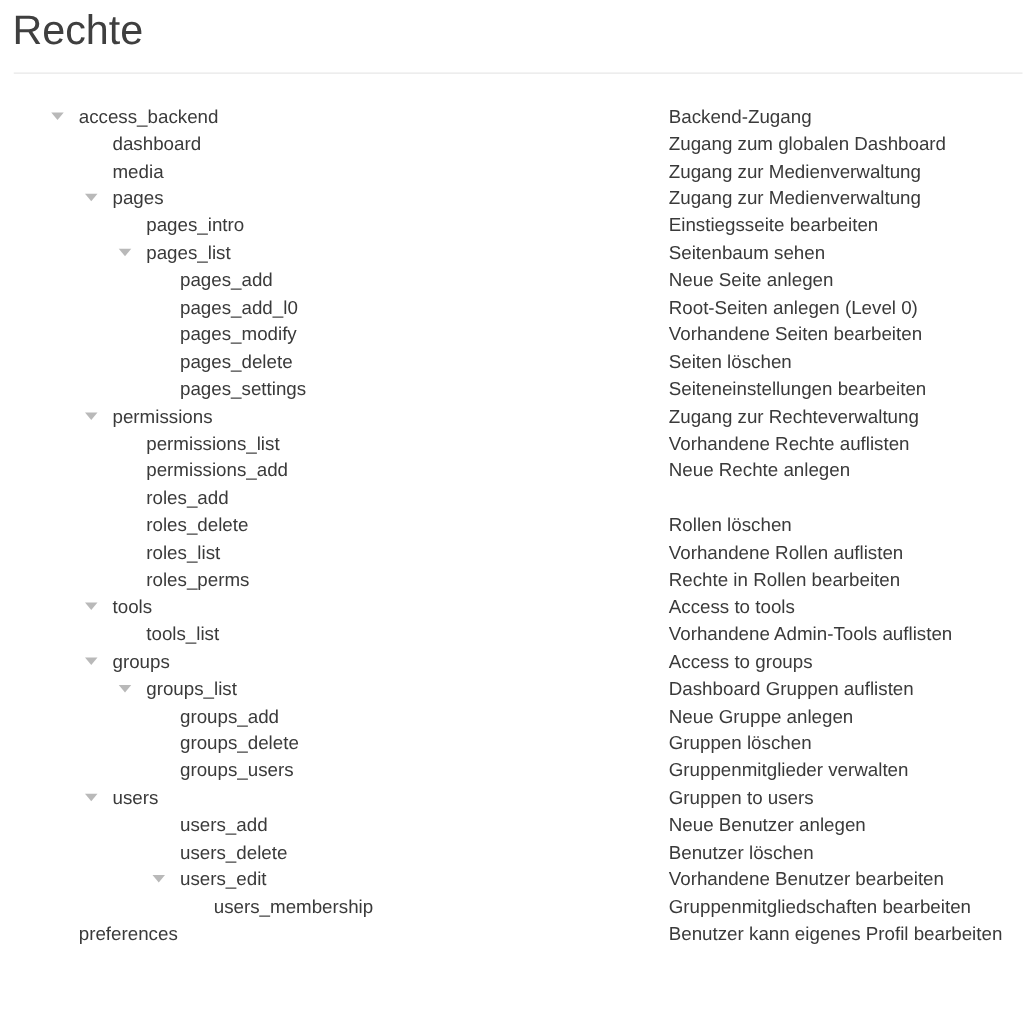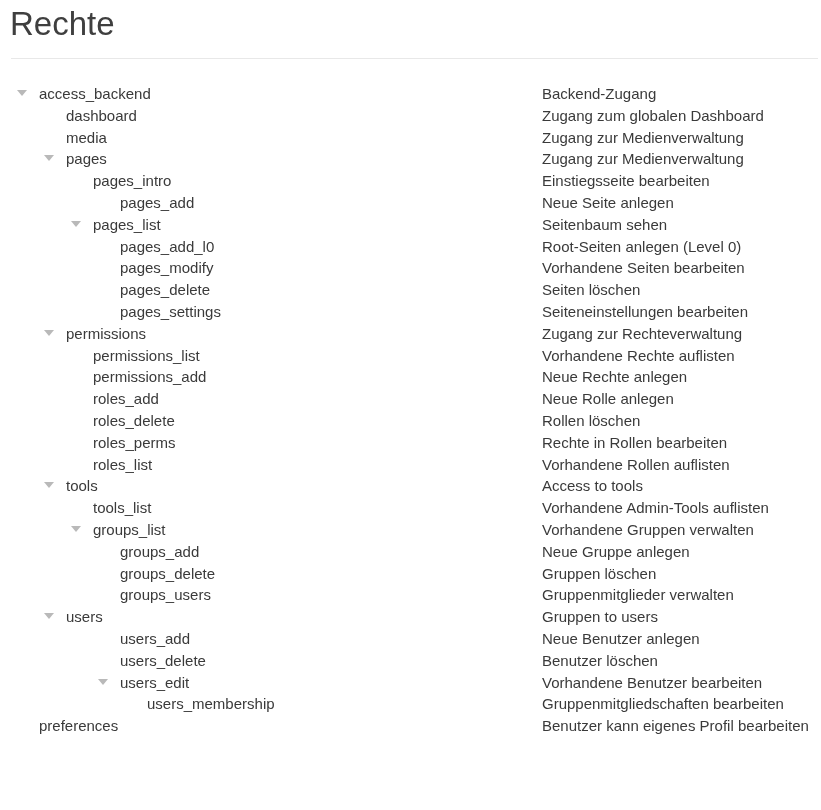--- a/index.html
+++ b/index.html
@@ -38,20 +38,21 @@
 
   .tree {
     position: absolute;
     top: 83px; left: 0;
     width: 821px;
   }
 
   .tree-row {
     position: relative;
     height: 21.8px;
+    margin-left: 24px;
   }
 
   .toggle {
     position: absolute;
     top: 7px;
     left: calc(17px + var(--lvl) * 27px);
     width: 0; height: 0;
     border-left: 5px solid transparent;
     border-right: 5px solid transparent;
     border-top: 6px solid var(--c-toggle);
@@ -60,21 +61,21 @@
 
   .node-key, .node-desc {
     position: absolute;
     top: 0;
     font-size: 15px;
     line-height: 21.8px;
     color: var(--c-text);
     white-space: nowrap;
   }
   .node-key  { left: calc(39px + var(--lvl) * 27px); }
-  .node-desc { left: 542px; }
+  .node-desc { left: 511px; }
 </style>
 </head>
 <body>
 
 <div class="page">
   <div class="page-title">Rechte</div>
   <div class="divider"></div>
   <div class="tree">
       <div class="tree-row" style="--lvl: 0;">
     <span class="toggle"></span>
@@ -94,30 +95,30 @@
       <div class="tree-row" style="--lvl: 1;">
     <span class="toggle"></span>
     <span class="node-key">pages</span>
     <span class="node-desc">Zugang zur Medienverwaltung</span>
   </div>
       <div class="tree-row" style="--lvl: 2;">
 
     <span class="node-key">pages_intro</span>
     <span class="node-desc">Einstiegsseite bearbeiten</span>
   </div>
+      <div class="tree-row" style="--lvl: 2;">
+    <span class="toggle"></span>
+    <span class="node-key">pages_list</span>
+    <span class="node-desc">Seitenbaum sehen</span>
+  </div>
       <div class="tree-row" style="--lvl: 3;">
 
     <span class="node-key">pages_add</span>
     <span class="node-desc">Neue Seite anlegen</span>
   </div>
-      <div class="tree-row" style="--lvl: 2;">
-    <span class="toggle"></span>
-    <span class="node-key">pages_list</span>
-    <span class="node-desc">Seitenbaum sehen</span>
-  </div>
       <div class="tree-row" style="--lvl: 3;">
 
     <span class="node-key">pages_add_l0</span>
     <span class="node-desc">Root-Seiten anlegen (Level 0)</span>
   </div>
       <div class="tree-row" style="--lvl: 3;">
 
     <span class="node-key">pages_modify</span>
     <span class="node-desc">Vorhandene Seiten bearbeiten</span>
   </div>
@@ -142,51 +143,55 @@
     <span class="node-desc">Vorhandene Rechte auflisten</span>
   </div>
       <div class="tree-row" style="--lvl: 2;">
 
     <span class="node-key">permissions_add</span>
     <span class="node-desc">Neue Rechte anlegen</span>
   </div>
       <div class="tree-row" style="--lvl: 2;">
 
     <span class="node-key">roles_add</span>
-    <span class="node-desc">Neue Rolle anlegen</span>
   </div>
       <div class="tree-row" style="--lvl: 2;">
 
     <span class="node-key">roles_delete</span>
     <span class="node-desc">Rollen löschen</span>
   </div>
       <div class="tree-row" style="--lvl: 2;">
 
+    <span class="node-key">roles_list</span>
+    <span class="node-desc">Vorhandene Rollen auflisten</span>
+  </div>
+      <div class="tree-row" style="--lvl: 2;">
+
     <span class="node-key">roles_perms</span>
     <span class="node-desc">Rechte in Rollen bearbeiten</span>
   </div>
-      <div class="tree-row" style="--lvl: 2;">
-
-    <span class="node-key">roles_list</span>
-    <span class="node-desc">Vorhandene Rollen auflisten</span>
-  </div>
       <div class="tree-row" style="--lvl: 1;">
     <span class="toggle"></span>
     <span class="node-key">tools</span>
     <span class="node-desc">Access to tools</span>
   </div>
       <div class="tree-row" style="--lvl: 2;">
 
     <span class="node-key">tools_list</span>
     <span class="node-desc">Vorhandene Admin-Tools auflisten</span>
   </div>
+      <div class="tree-row" style="--lvl: 1;">
+    <span class="toggle"></span>
+    <span class="node-key">groups</span>
+    <span class="node-desc">Access to groups</span>
+  </div>
       <div class="tree-row" style="--lvl: 2;">
     <span class="toggle"></span>
     <span class="node-key">groups_list</span>
-    <span class="node-desc">Vorhandene Gruppen verwalten</span>
+    <span class="node-desc">Dashboard Gruppen auflisten</span>
   </div>
       <div class="tree-row" style="--lvl: 3;">
 
     <span class="node-key">groups_add</span>
     <span class="node-desc">Neue Gruppe anlegen</span>
   </div>
       <div class="tree-row" style="--lvl: 3;">
 
     <span class="node-key">groups_delete</span>
     <span class="node-desc">Gruppen löschen</span>

